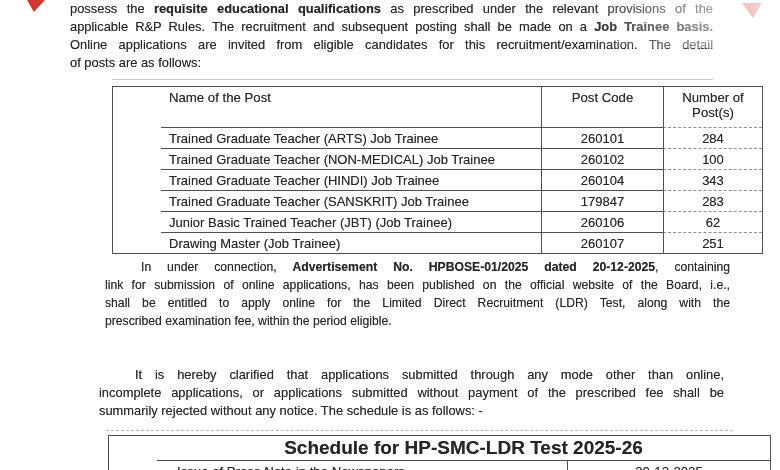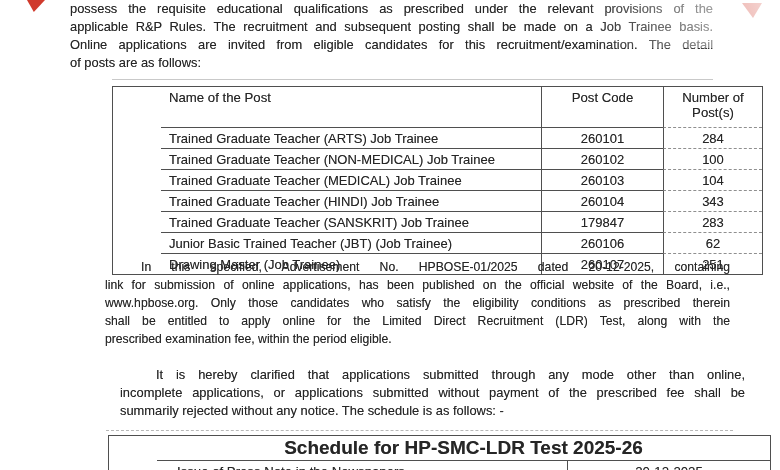--- a/index.html
+++ b/index.html
@@ -7,28 +7,28 @@
     position:relative; width:780px; height:470px; margin:0 auto;
     background:#fff; overflow:hidden;
     font-family:"Liberation Sans", sans-serif;
     color:var(--ink,#262626);
     text-shadow:0 0 0.6px rgba(55,55,55,0.55);
   }
   
   .para { position:absolute; }
   .p1 { left:70px;  top:0px;   width:643px; font-size:12.9px; }
   .p2 { left:105px; top:258px; width:625px; font-size:12.2px; }
-  .p3 { left:120px; top:366px; width:625px; font-size:12.9px; }
+  .p3 { left:99px; top:366px; width:625px; font-size:12.9px; }
   .line {
     height:18px; line-height:18px; white-space:nowrap;
     text-align:justify; text-align-last:justify;
   }
   .line.no-just { text-align:left; text-align-last:left; }
   .line.indent { padding-left:36px; }
-  b { font-weight:400; }
+  b { font-weight:700; }
 
   
   table { border-spacing:0; table-layout:fixed;padding-left:48px; }
   .posts {
     position:absolute; left:112px; top:86px; width:601px;
     border:1.4px solid var(--line,#4a4a4a); font-size:13px;
   }
   .posts th, .posts td { overflow:hidden; }
   .posts thead th {
     height:36px; vertical-align:top; padding-top:3px;
@@ -106,25 +106,20 @@
           <td class="cell-name">Trained Graduate Teacher (ARTS) Job Trainee</td>
           <td class="cell-code">260101</td>
           <td class="cell-num">284</td>
         </tr>
         <tr>
           <td class="cell-name">Trained Graduate Teacher (NON-MEDICAL) Job Trainee</td>
           <td class="cell-code">260102</td>
           <td class="cell-num">100</td>
         </tr>
         <tr>
-          <td class="cell-name">Trained Graduate Teacher (MEDICAL) Job Trainee</td>
-          <td class="cell-code">260103</td>
-          <td class="cell-num">104</td>
-        </tr>
-        <tr>
           <td class="cell-name">Trained Graduate Teacher (HINDI) Job Trainee</td>
           <td class="cell-code">260104</td>
           <td class="cell-num">343</td>
         </tr>
         <tr>
           <td class="cell-name">Trained Graduate Teacher (SANSKRIT) Job Trainee</td>
           <td class="cell-code">179847</td>
           <td class="cell-num">283</td>
         </tr>
         <tr>
@@ -134,23 +129,22 @@
         </tr>
         <tr>
           <td class="cell-name">Drawing Master (Job Trainee)</td>
           <td class="cell-code">260107</td>
           <td class="cell-num">251</td>
         </tr>
       </tbody>
   </table>
 
   <div class="para p2">
-      <div class="line indent"><span>In this specified, </span><b>Advertisement No. HPBOSE-01/2025 dated 20-12-2025</b><span>, containing</span></div>
+      <div class="line indent"><span>In under connection, </span><b>Advertisement No. HPBOSE-01/2025 dated 20-12-2025</b><span>, containing</span></div>
       <div class="line"><span>link for submission of online applications, has been published on the official website of the Board, i.e.,</span></div>
-      <div class="line"><span>www.hpbose.org. Only those candidates who satisfy the eligibility conditions as prescribed therein</span></div>
       <div class="line"><span>shall be entitled to apply online for the Limited Direct Recruitment (LDR) Test, along with the</span></div>
       <div class="line no-just"><span>prescribed examination fee, within the period eligible.</span></div>
     </div>
   <div class="para p3">
       <div class="line indent"><span>It is hereby clarified that applications submitted through any mode other than online,</span></div>
       <div class="line"><span>incomplete applications, or applications submitted without payment of the prescribed fee shall be</span></div>
       <div class="line no-just"><span>summarily rejected without any notice. The schedule is as follows: -</span></div>
     </div>
 
   <div class="ghost-line-schedule"></div>

